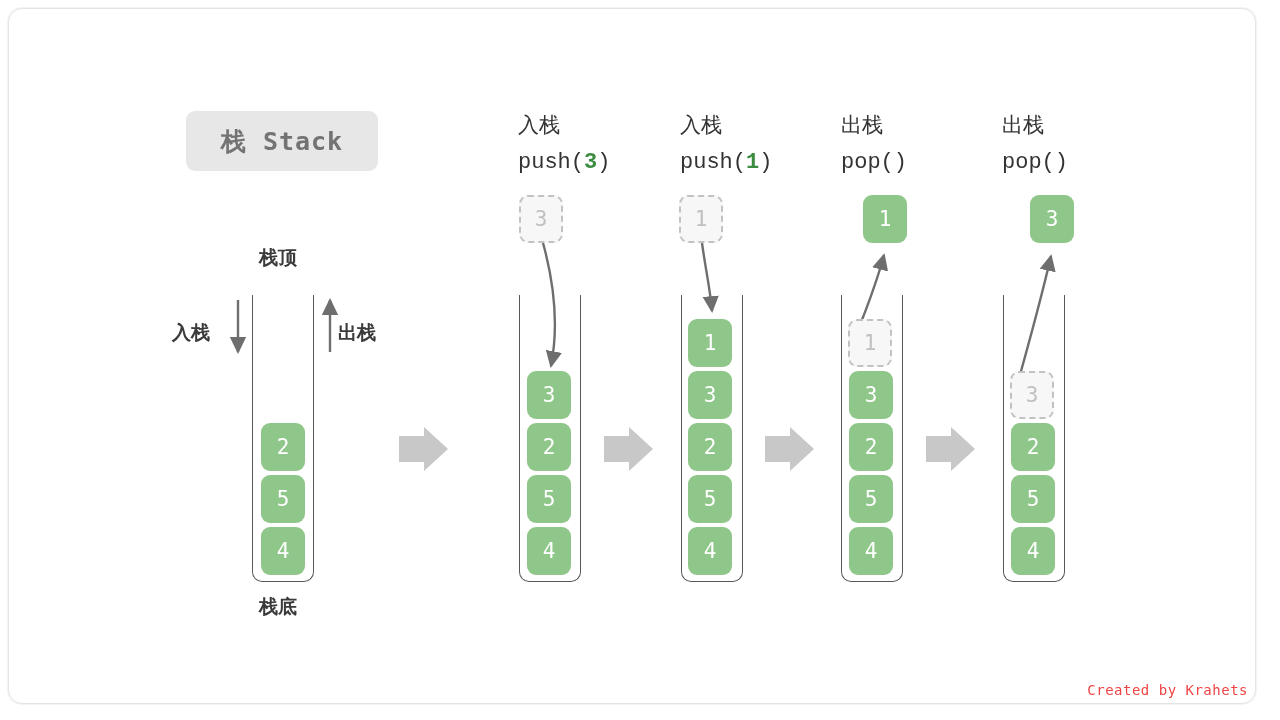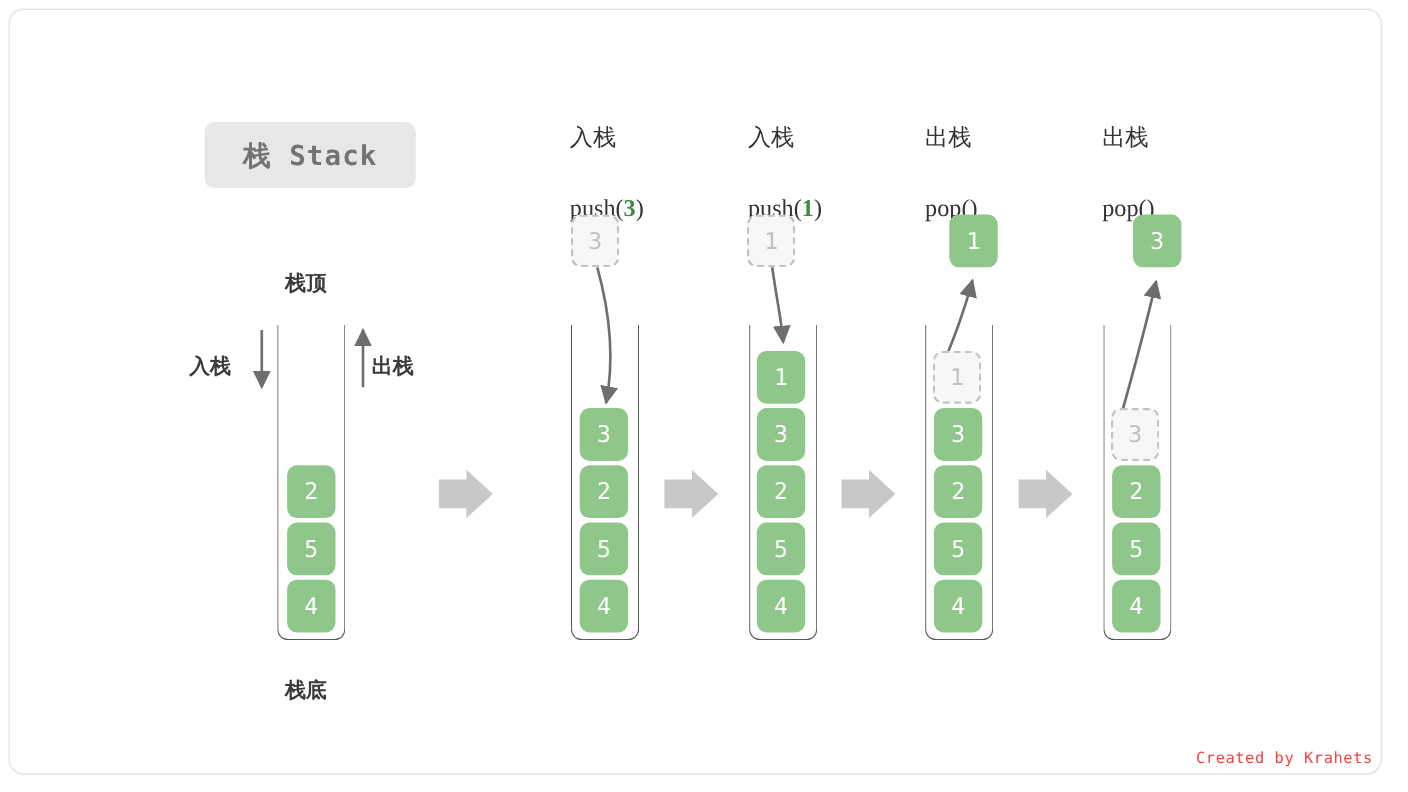--- a/index.html
+++ b/index.html
@@ -73,22 +73,21 @@
   .stage-head .cn {
     display: block;
     font-size: 21px;
     color: #333333;
     font-family: "DejaVu Sans", "Liberation Sans", sans-serif;
   }
   .stage-head .code {
     display: block;
     font-size: 22px;
     color: #333333;
-    font-family: Liberation Serif, serif;
-    margin-top: 26px;
+    font-family: Liberation Mono, monospace;
   }
   .stage-head .code .hl {
     color: #3c8c40;
     font-weight: bold;
   }
 
   
   .stack-box {
     position: absolute;
     width: 62px;
@@ -155,21 +154,21 @@
 </style>
 </head>
 <body>
 
 <div id="canvas">
   <div class="frame"></div>
 
   <div class="title-badge">栈 Stack</div>
 
   <div class="cn-label" style="left:259px; top:245px;">栈顶</div>
-  <div class="cn-label" style="left:259px; top:615px;">栈底</div>
+  <div class="cn-label" style="left:259px; top:594px;">栈底</div>
 
   <div class="cn-label" style="left:172px; top:320px;">入栈</div>
   <div class="cn-label" style="left:338px; top:320px;">出栈</div>
 
   <svg class="curves" viewBox="0 0 1280 720" xmlns="http://www.w3.org/2000/svg">
     <defs>
       <marker id="mk-curve" markerWidth="8" markerHeight="8" refX="6.2" refY="4" orient="auto">
         <path d="M0,0.6 L7,4 L0,7.4 z" fill="#6e6e6e"></path>
       </marker>
       <marker id="mk-thin" markerWidth="8" markerHeight="8" refX="6.2" refY="4" orient="auto">

